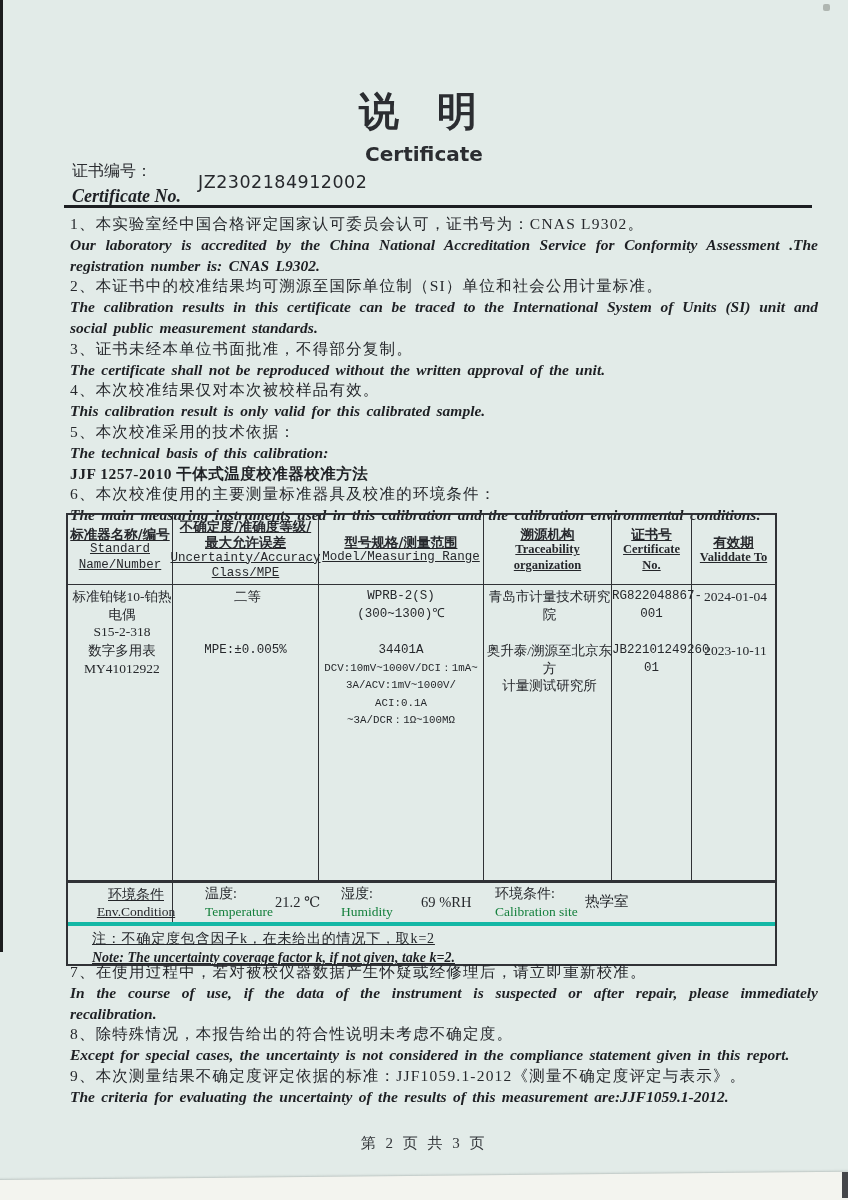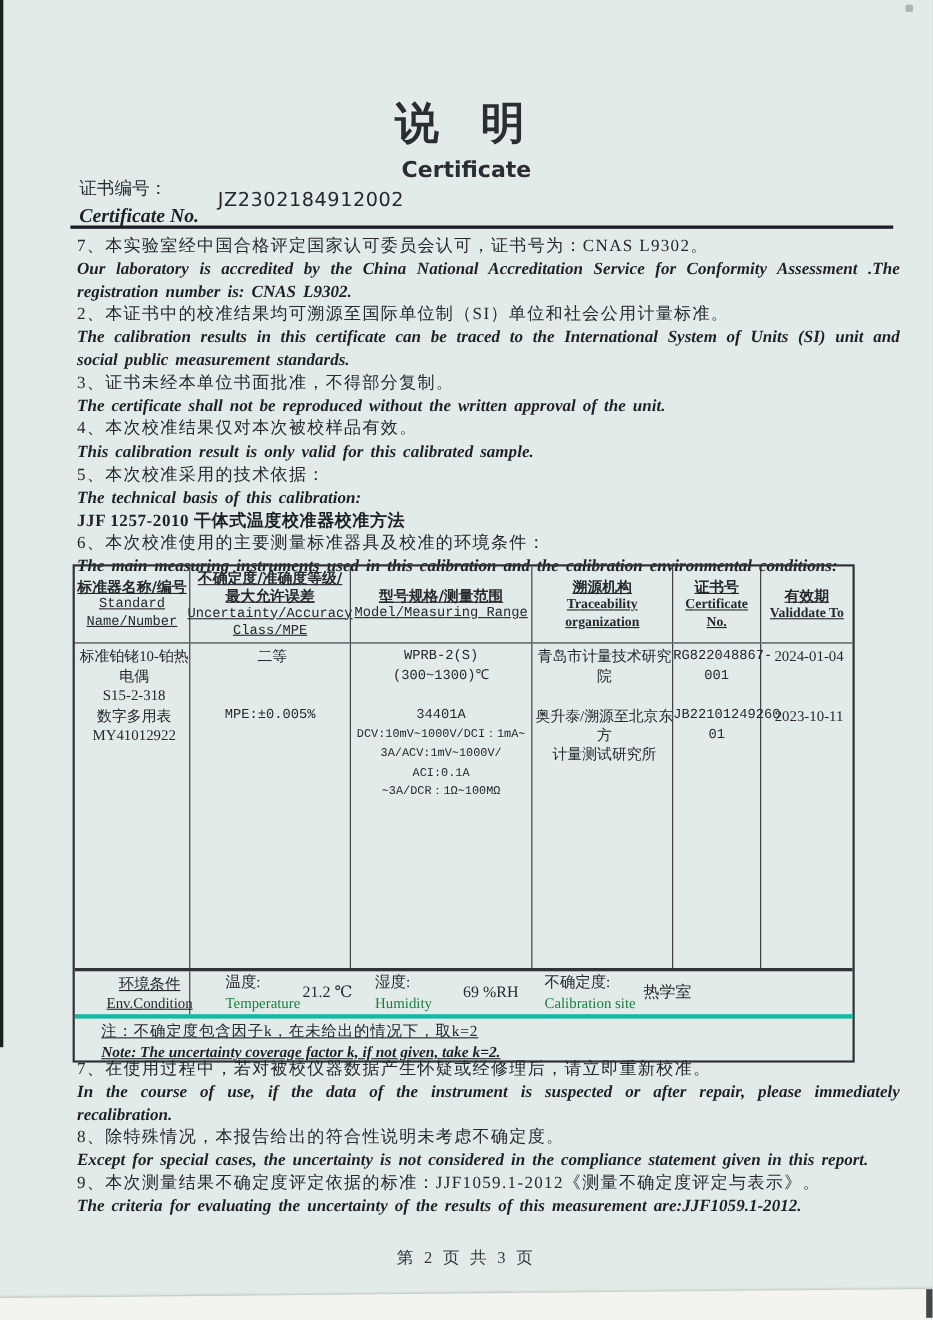--- a/index.html
+++ b/index.html
@@ -79,21 +79,21 @@
   </div>
 
   <div class="cert-row">
     <div class="cert-label-cn">证书编号：</div>
     <div class="cert-label-en">Certificate No.</div>
     <div class="cert-number">JZ2302184912002</div>
   </div>
   <div class="head-rule"></div>
 
   <div class="notes notes-top">
-    <div class="line-cn">7、本实验室经中国合格评定国家认可委员会认可，证书号为：CNAS L9302。</div>
+    <div class="line-cn">1、本实验室经中国合格评定国家认可委员会认可，证书号为：CNAS L9302。</div>
     <div class="line-en">Our laboratory is accredited by the China National Accreditation Service for Conformity Assessment .The registration number is: CNAS L9302.</div>
     <div class="line-cn">2、本证书中的校准结果均可溯源至国际单位制（SI）单位和社会公用计量标准。</div>
     <div class="line-en">The calibration results in this certificate can be traced to the International System of Units (SI) unit and social public measurement standards.</div>
     <div class="line-cn">3、证书未经本单位书面批准，不得部分复制。</div>
     <div class="line-en">The certificate shall not be reproduced without the written approval of the unit.</div>
     <div class="line-cn">4、本次校准结果仅对本次被校样品有效。</div>
     <div class="line-en">This calibration result is only valid for this calibrated sample.</div>
     <div class="line-cn">5、本次校准采用的技术依据：</div>
     <div class="line-en">The technical basis of this calibration:</div>
     <div class="line-extra">JJF 1257-2010 干体式温度校准器校准方法</div>
@@ -183,21 +183,21 @@
           <div class="cn">温度:</div>
           <div class="en">Temperature</div>
         </div>
         <div class="env-val v-temp">21.2 ℃</div>
         <div class="env-pair p-hum">
           <div class="cn">湿度:</div>
           <div class="en">Humidity</div>
         </div>
         <div class="env-val v-hum">69 %RH</div>
         <div class="env-pair p-site">
-          <div class="cn">不确定度:</div>
+          <div class="cn">环境条件:</div>
           <div class="en">Calibration site</div>
         </div>
         <div class="env-val v-site">热学室</div>
       </div>
     </div>
 
     <div class="tnote">
       <div class="note-cn">注：不确定度包含因子k，在未给出的情况下，取k=2</div>
       <div class="note-en">Note: The uncertainty coverage factor k, if not given, take k=2.</div>
     </div>

